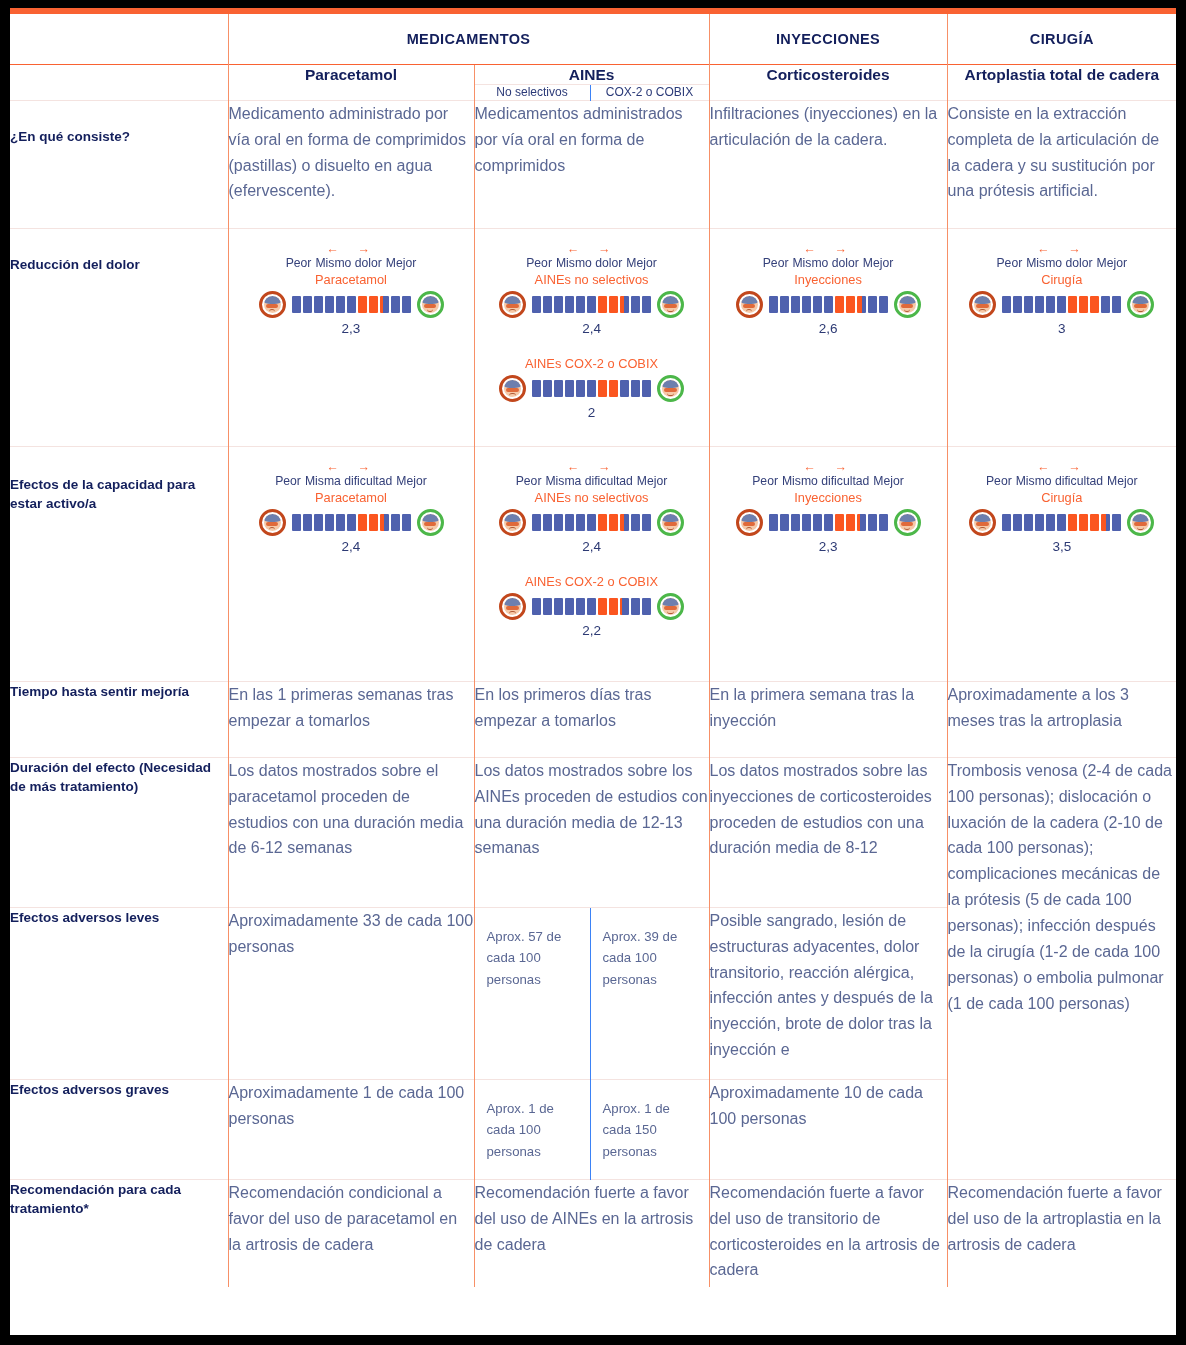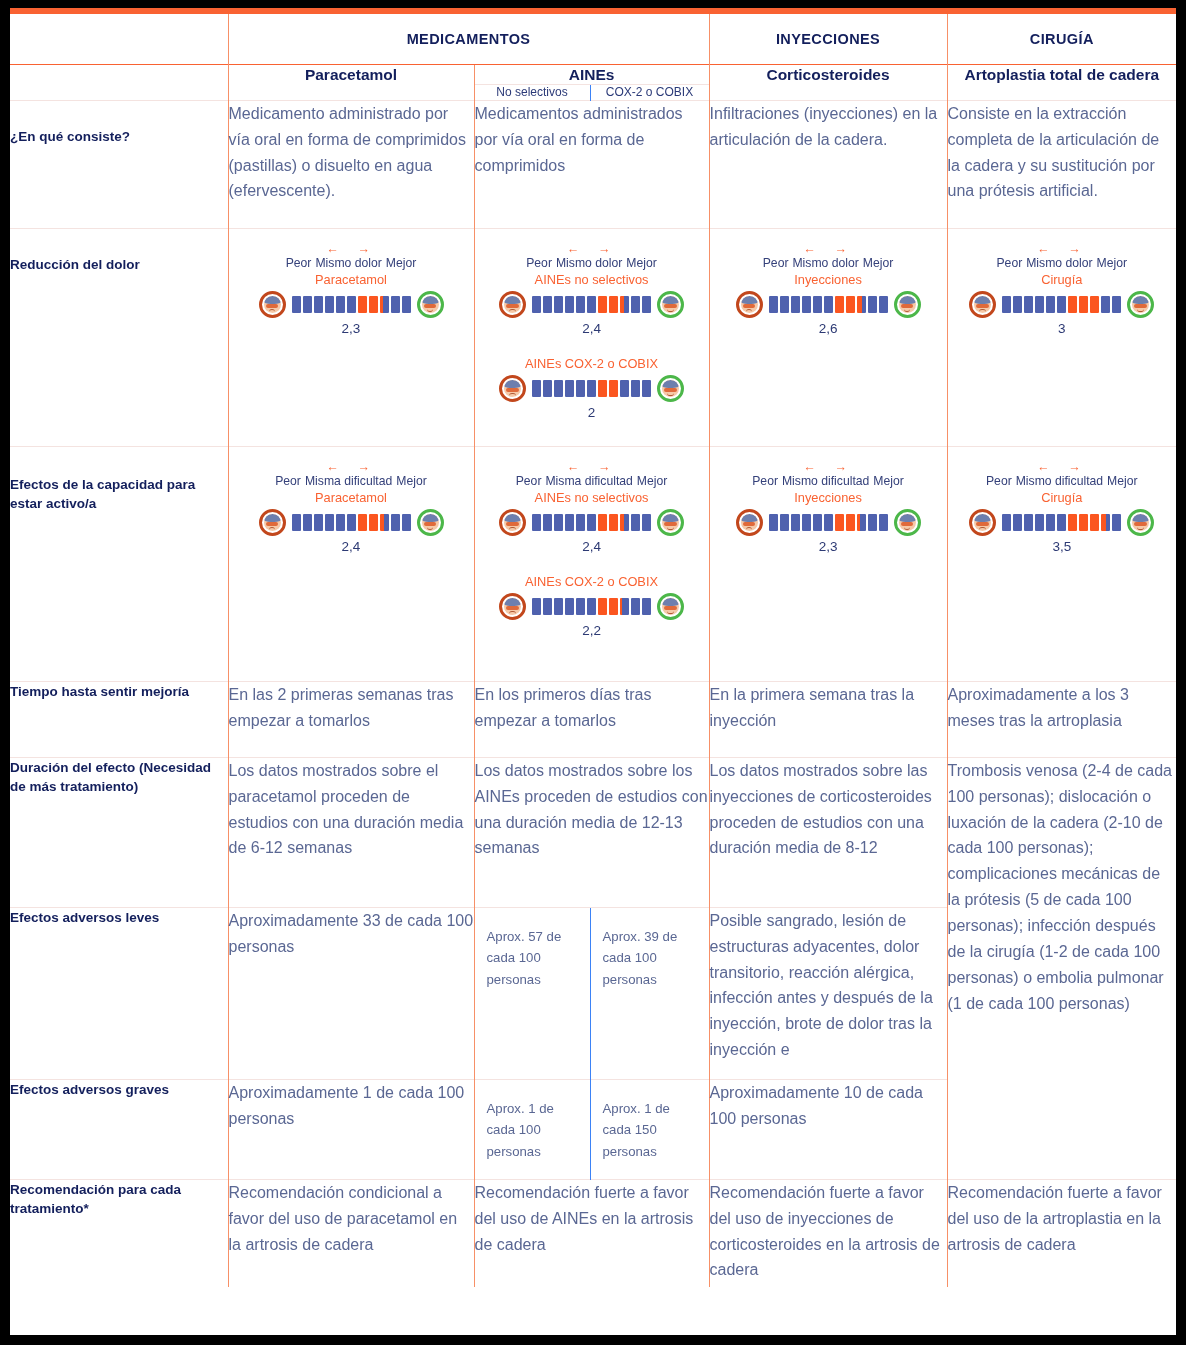--- a/index.html
+++ b/index.html
@@ -663,21 +663,21 @@
                     </span>
                   </span>
               </div>
               <div class="score">3,5</div>
             </div>
           </td>
         </tr>
 
         <tr>
           <td class="rowlabel hb-t-light">Tiempo hasta sentir mejoría</td>
-          <td class="cell vb-l hb-t-light" style="height:76px;">En las 2 primeras semanas tras empezar a tomarlos</td>
+          <td class="cell vb-l hb-t-light" style="height:76px;">En las 1 primeras semanas tras empezar a tomarlos</td>
           <td class="cell vb-l hb-t-light" colspan="2">En los primeros días tras empezar a tomarlos</td>
           <td class="cell vb-l hb-t-light">En la primera semana tras la inyección</td>
           <td class="cell vb-l hb-t-light">Aproximadamente a los 3 meses tras la artroplasia</td>
         </tr>
 
         <tr>
           <td class="rowlabel hb-t-light">Duración del efecto (Necesidad de más tratamiento)</td>
           <td class="cell vb-l hb-t-light" style="height:150px;margin-top:42px;">Los datos mostrados sobre el paracetamol proceden de estudios con una duración media de 6-12 semanas</td>
           <td class="cell vb-l hb-t-light" colspan="2">Los datos mostrados sobre los AINEs proceden de estudios con una duración media de 12-13 semanas</td>
           <td class="cell vb-l hb-t-light">Los datos mostrados sobre las inyecciones de corticosteroides proceden de estudios con una duración media de 8-12</td>
@@ -697,19 +697,19 @@
           <td class="cell vb-l hb-t-light" style="height:100px;">Aproximadamente 1 de cada 100 personas</td>
           <td class="cell small vb-l hb-t-light">Aprox. 1 de cada 100 personas</td>
           <td class="cell small vb-l-thin hb-t-light">Aprox. 1 de cada 150 personas</td>
           <td class="cell vb-l hb-t-light">Aproximadamente 10 de cada 100 personas</td>
         </tr>
 
         <tr>
           <td class="rowlabel hb-t-light">Recomendación para cada tratamiento*</td>
           <td class="cell vb-l hb-t-light" style="height:108px;">Recomendación condicional a favor del uso de paracetamol en la artrosis de cadera</td>
           <td class="cell vb-l hb-t-light" colspan="2">Recomendación fuerte a favor del uso de AINEs en la artrosis de cadera</td>
-          <td class="cell vb-l hb-t-light">Recomendación fuerte a favor del uso de inyecciones de corticosteroides en la artrosis de cadera</td>
+          <td class="cell vb-l hb-t-light">Recomendación fuerte a favor del uso de transitorio de corticosteroides en la artrosis de cadera</td>
           <td class="cell vb-l hb-t-light">Recomendación fuerte a favor del uso de la artroplastia en la artrosis de cadera</td>
         </tr>
       </tbody>
     </table>
   </div>
 </div>
 
 </body></html>

